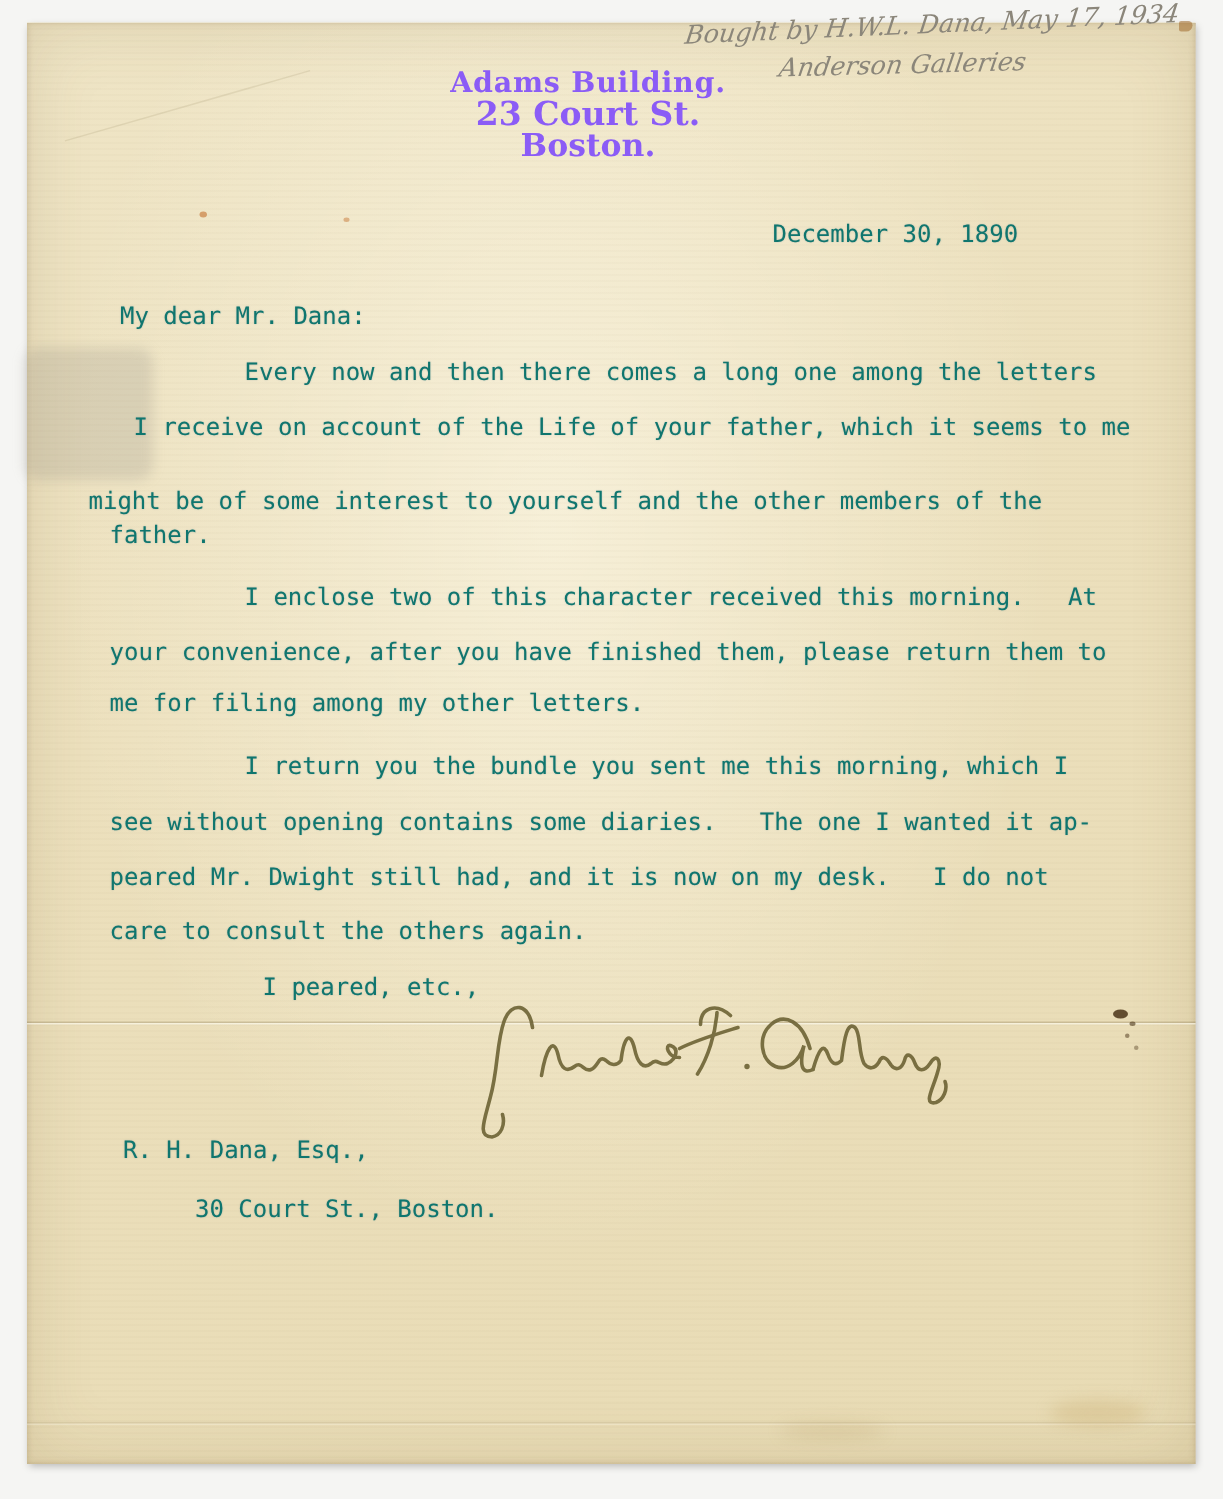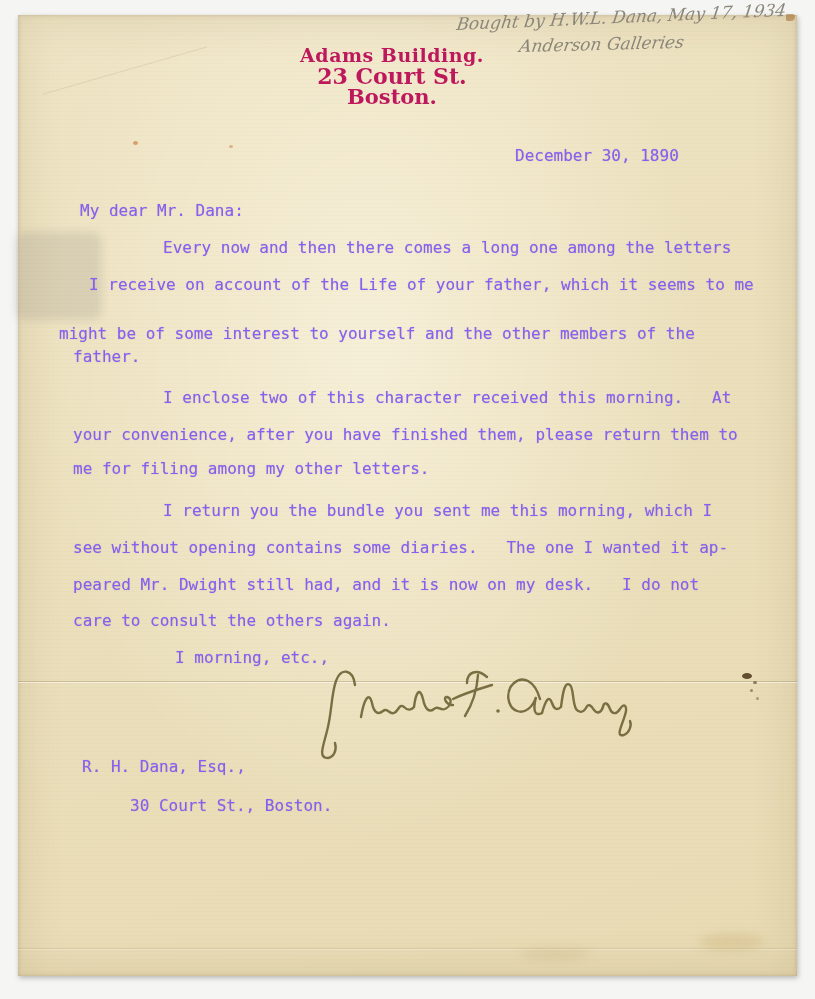--- a/index.html
+++ b/index.html
@@ -7,25 +7,25 @@
         font-family:"DejaVu Sans Mono",monospace;}
   .paper{position:absolute;left:18px;top:15px;width:779px;height:961px;
          background:
            radial-gradient(ellipse at 45% 35%, rgba(255,252,238,0.55) 0%, rgba(255,252,238,0) 55%),
            linear-gradient(160deg,#efe5c6 0%,#ece0bd 40%,#e8dbb4 100%);
          box-shadow: 1px 2px 5px rgba(0,0,0,0.25), inset 0 0 45px rgba(120,95,45,0.16), inset 0 0 4px rgba(110,85,40,0.25);
   }
   .paper::after{content:"";position:absolute;inset:0;
          background:repeating-linear-gradient(180deg, rgba(90,70,30,0.02) 0 1px, rgba(0,0,0,0) 1px 4px);}
   
-  .typed{position:absolute;font:16px/20px "DejaVu Sans Mono",monospace;color:#8b5cf6;
+  .typed{position:absolute;font:16px/20px "DejaVu Sans Mono",monospace;color:#0f766e;
          white-space:pre;letter-spacing:0;text-shadow:0 0 1px rgba(46,92,122,0.35);}
   
   .letterhead{position:absolute;left:292px;top:44px;width:200px;text-align:center;
-              font-family:"DejaVu Serif",serif;font-weight:bold;color:#be185d;}
+              font-family:"DejaVu Serif",serif;font-weight:bold;color:#8b5cf6;}
   .lh1{font-size:19px;line-height:22px;letter-spacing:0.5px;}
   .lh2{font-size:22px;line-height:21px;}
   .lh3{font-size:21px;line-height:20px;}
   
   .hand{position:absolute;font-family:"DejaVu Serif",serif;font-style:italic;color:#8b867a;
         white-space:pre;transform-origin:left top;}
   .hand1{left:458px;top:14px;font-size:17px;transform:rotate(-2.5deg) skewX(-10deg);}
   .hand2{left:521px;top:36px;font-size:17px;transform:rotate(-1.5deg) skewX(-10deg);}
   
   .smudge{position:absolute;left:16px;top:232px;width:86px;height:88px;border-radius:10px;
@@ -78,21 +78,21 @@
       <div class="typed" style="left: 59px; top: 311px; margin-top: 13px;">might be of some interest to yourself and the other members of the</div>
       <div class="typed" style="left: 73px; top: 347px;">father.</div>
       <div class="typed" style="left: 163px; top: 388px; text-align: center;">I enclose two of this character received this morning.   At</div>
       <div class="typed" style="left: 73px; top: 425px;">your convenience, after you have finished them, please return them to</div>
       <div class="typed" style="left: 73px; top: 459px;">me for filing among my other letters.</div>
       <div class="typed" style="left: 163px; top: 501px;">I return you the bundle you sent me this morning, which I</div>
       <div class="typed" style="left: 73px; top: 538px;">see without opening contains some diaries.   The one I wanted it ap-</div>
       <div class="typed" style="left: 73px; top: 575px;">peared Mr. Dwight still had, and it is now on my desk.   I do not</div>
       <div class="typed" style="left: 73px; top: 611px;">care to consult the others again.</div>
     </div>
-  <div class="typed" style="left:175px;top:648px">I morning, etc.,</div>
+  <div class="typed" style="left:175px;top:648px">I peared, etc.,</div>
   <div class="typed" style="left:82px;top:757px">R. H. Dana, Esq.,</div>
   <div class="typed" style="left:130px;top:796px">30 Court St., Boston.</div>
 
   <svg class="sig" width="345" height="110" viewBox="0 0 345 110" fill="none" stroke="#6d6335" stroke-width="2.4" stroke-linecap="round" opacity="0.9">
     <path d="M40,30 C38,14 26,12 21,26 C16,40 17,58 12,76 C8,92 3,103 13,103 C19,102 22,95 20,88"></path>
     <path d="M46,62 C49,44 54,36 57,48 C59,58 63,60 68,56 C73,52 74,60 79,58 C84,56 84,48 89,52 C92,55 96,56 99,52 C101,36 105,32 108,44 C110,54 114,58 119,54 C123,50 125,56 130,54 C136,51 138,44 132,42 C128,41 130,50 138,50"></path>
     <path d="M172,22 C162,13 152,17 152,28 M163,20 C162,34 157,50 150,61"></path>
     <path d="M138,44 C150,38 164,34 177,30"></path>
     <circle cx="183" cy="56" r="1.8" fill="#6d6335" stroke="none"></circle>
     <path d="M225,44 C220,26 208,20 199,28 C190,36 192,52 202,56 C210,59 218,52 221,42 C218,54 219,62 227,58"></path>

